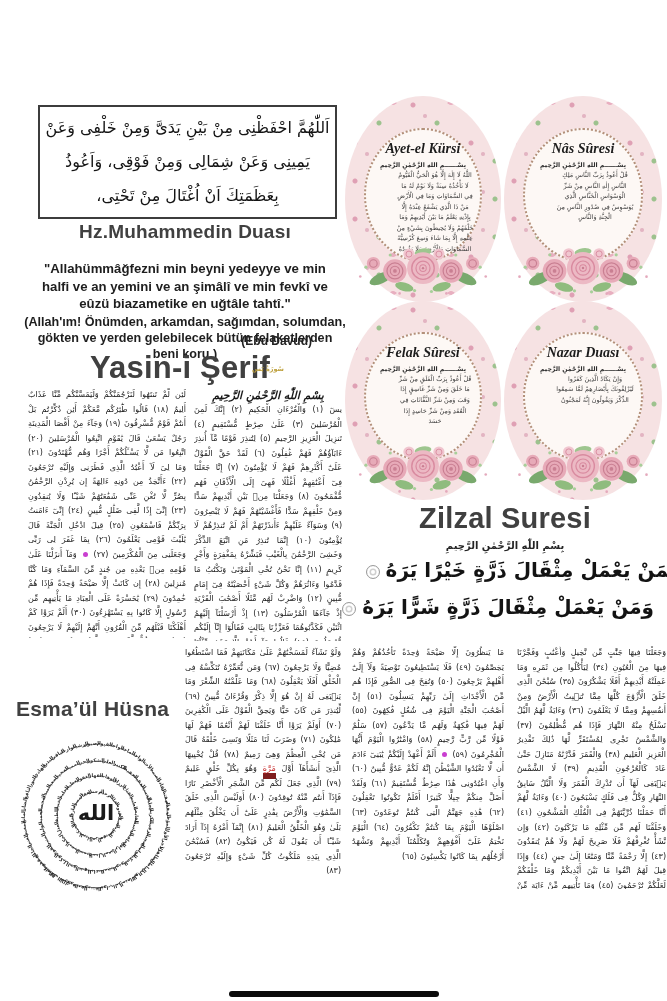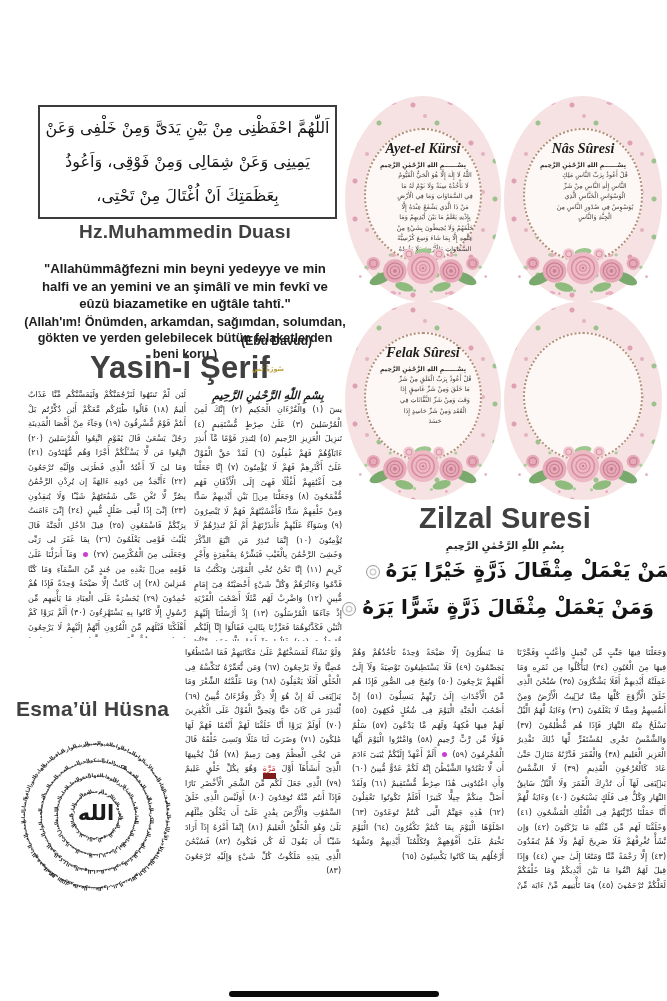--- a/index.html
+++ b/index.html
@@ -150,20 +150,25 @@
       <div class="card-title">Felak Sûresi</div>
       <div class="card-bsml">بِسْــــــمِ اللهِ الرَّحْمٰنِ الرَّحِيمِ</div>
       <div class="card-text">قُلْ أَعُوذُ بِرَبِّ الْفَلَقِ مِنْ شَرِّ مَا خَلَقَ وَمِنْ شَرِّ غَاسِقٍ إِذَا وَقَبَ وَمِنْ شَرِّ النَّفَّاثَاتِ فِي الْعُقَدِ وَمِنْ شَرِّ حَاسِدٍ إِذَا حَسَدَ</div>
     </div>
     <svg class="roses">
         <use href="#bouquet"></use>
       </svg>
   </div>
   <div class="card" style="left:504px;top:301px;width:158px;height:199px">
     <div class="lace"></div>
+    <div class="content">
+      <div class="card-title">Nazar Duası</div>
+      <div class="card-bsml">بِسْــــــمِ اللهِ الرَّحْمٰنِ الرَّحِيمِ</div>
+      <div class="card-text">وَإِنْ يَكَادُ الَّذِينَ كَفَرُوا لَيُزْلِقُونَكَ بِأَبْصَارِهِمْ لَمَّا سَمِعُوا الذِّكْرَ وَيَقُولُونَ إِنَّهُ لَمَجْنُونٌ</div>
+    </div>
     <svg class="roses">
         <use href="#bouquet"></use>
       </svg>
   </div>
 
   <div class="sec-title" id="yasin-title">Yasin-i Şerif</div>
 
   <div class="qcol" style="left:28px;top:388px;width:158px;height:250px">لَئِن لَّمْ تَنتَهُوا لَنَرْجُمَنَّكُمْ وَلَيَمَسَّنَّكُم مِّنَّا عَذَابٌ أَلِيمٌ (١٨) قَالُوا طَٰٓئِرُكُم مَّعَكُمْ أَئِن ذُكِّرْتُم بَلْ أَنتُمْ قَوْمٌ مُّسْرِفُونَ (١٩) وَجَآءَ مِنْ أَقْصَا الْمَدِينَةِ رَجُلٌ يَسْعَىٰ قَالَ يَٰقَوْمِ اتَّبِعُوا الْمُرْسَلِينَ (٢٠) اتَّبِعُوا مَن لَّا يَسْـَٔلُكُمْ أَجْرًا وَهُم مُّهْتَدُونَ (٢١) وَمَا لِىَ لَآ أَعْبُدُ الَّذِى فَطَرَنِى وَإِلَيْهِ تُرْجَعُونَ (٢٢) ءَأَتَّخِذُ مِن دُونِهِ ءَالِهَةً إِن يُرِدْنِ الرَّحْمَٰنُ بِضُرٍّ لَّا تُغْنِ عَنِّى شَفَٰعَتُهُمْ شَيْـًٔا وَلَا يُنقِذُونِ (٢٣) إِنِّىٓ إِذًا لَّفِى ضَلَٰلٍ مُّبِينٍ (٢٤) إِنِّىٓ ءَامَنتُ بِرَبِّكُمْ فَاسْمَعُونِ (٢٥) قِيلَ ادْخُلِ الْجَنَّةَ قَالَ يَٰلَيْتَ قَوْمِى يَعْلَمُونَ (٢٦) بِمَا غَفَرَ لِى رَبِّى وَجَعَلَنِى مِنَ الْمُكْرَمِينَ (٢٧) <span class="hizb-dot"></span> وَمَآ أَنزَلْنَا عَلَىٰ قَوْمِهِ مِنۢ بَعْدِهِ مِن جُندٍ مِّنَ السَّمَآءِ وَمَا كُنَّا مُنزِلِينَ (٢٨) إِن كَانَتْ إِلَّا صَيْحَةً وَٰحِدَةً فَإِذَا هُمْ خَٰمِدُونَ (٢٩) يَٰحَسْرَةً عَلَى الْعِبَادِ مَا يَأْتِيهِم مِّن رَّسُولٍ إِلَّا كَانُوا بِهِ يَسْتَهْزِءُونَ (٣٠) أَلَمْ يَرَوْا كَمْ أَهْلَكْنَا قَبْلَهُم مِّنَ الْقُرُونِ أَنَّهُمْ إِلَيْهِمْ لَا يَرْجِعُونَ (٣١) وَإِن كُلٌّ لَّمَّا جَمِيعٌ لَّدَيْنَا مُحْضَرُونَ (٣٢) وَءَايَةٌ لَّهُمُ الْأَرْضُ الْمَيْتَةُ أَحْيَيْنَٰهَا وَأَخْرَجْنَا مِنْهَا حَبًّا فَمِنْهُ يَأْكُلُونَ (٣٣) وَجَعَلْنَا فِيهَا جَنَّٰتٍ مِّن نَّخِيلٍ</div>
 
   <div style="position:absolute;left:194px;top:365px;width:148px">

